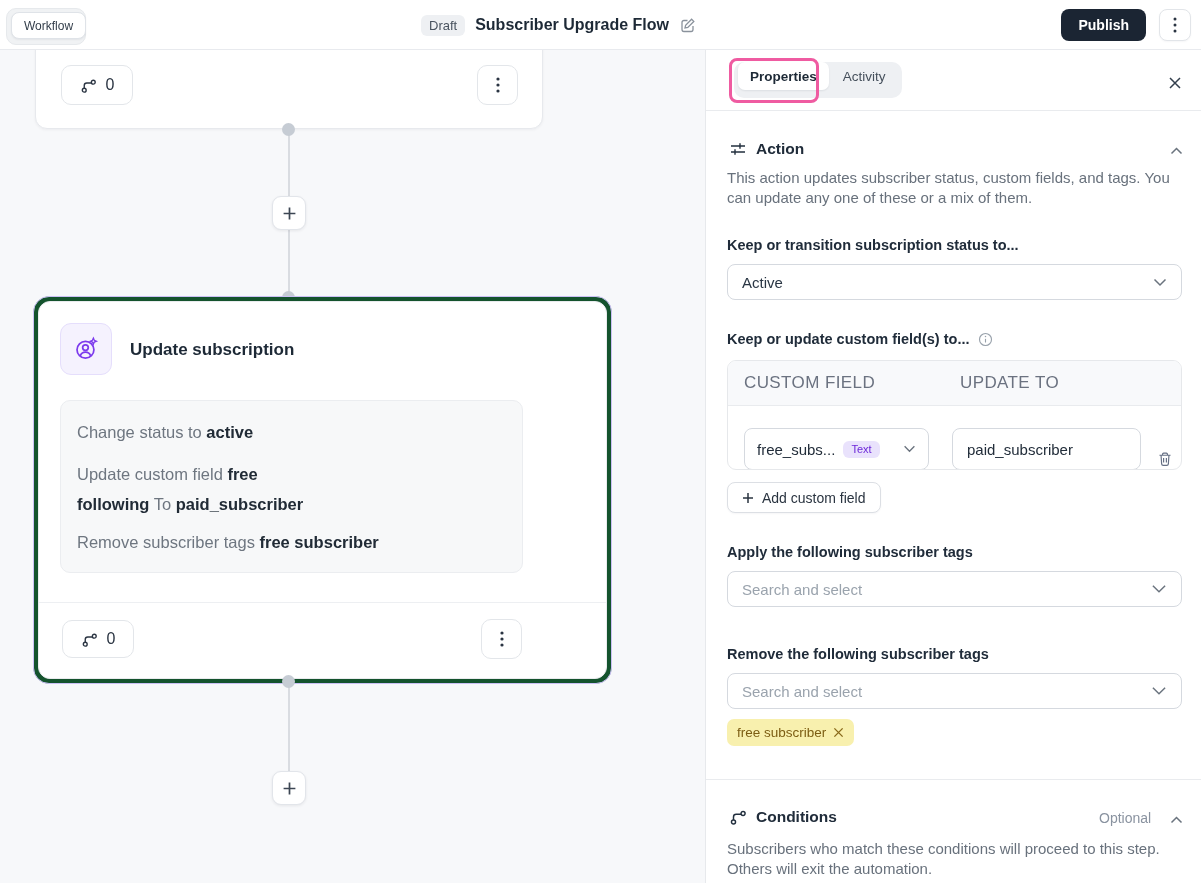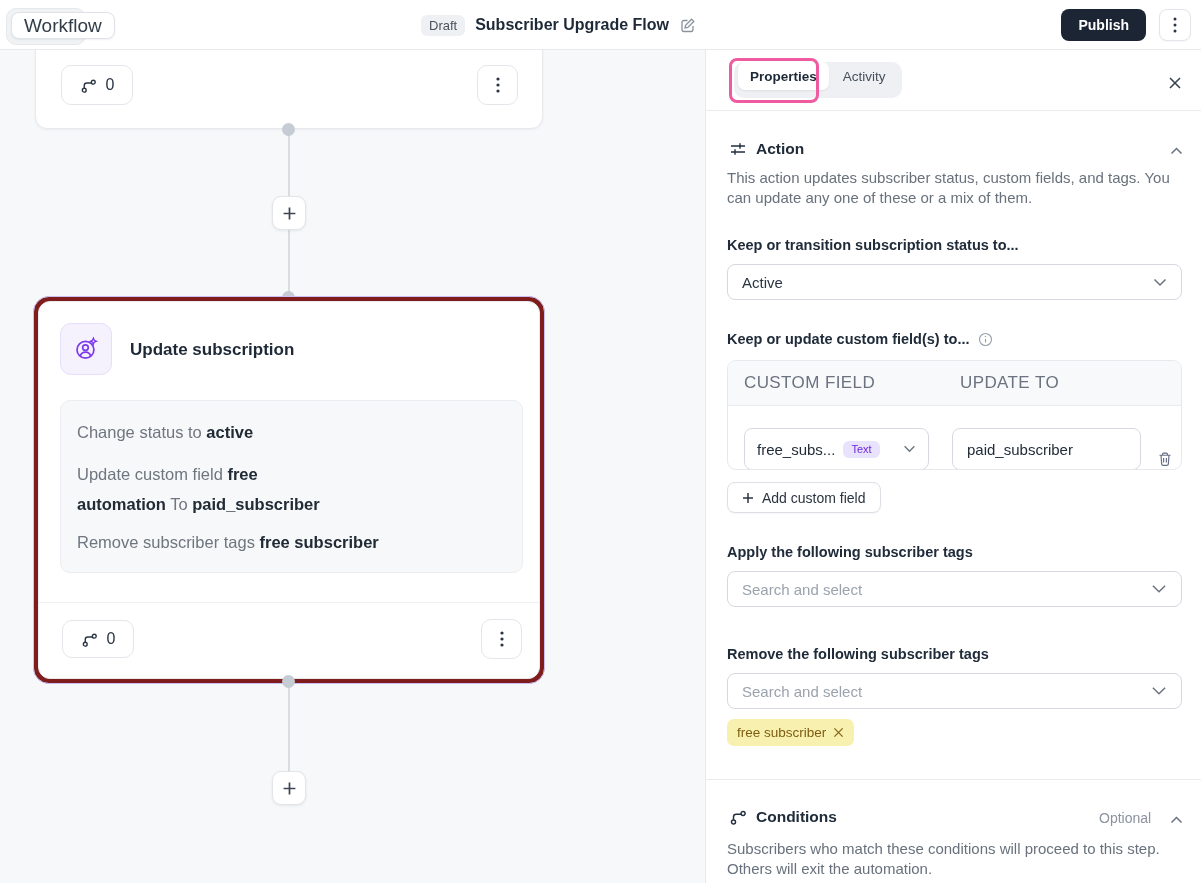--- a/index.html
+++ b/index.html
@@ -5,21 +5,21 @@
   * { margin:0; padding:0; box-sizing:border-box; }
   html,body { width:1201px; height:883px; overflow:hidden; background:#fff;
     font-family:"Liberation Sans", sans-serif; color:#1f2a37; }
 
   
   .topbar { position:absolute; left:0; top:0; width:1201px; height:50px; background:#fff;
     border-bottom:1px solid #e8eaee; z-index:30; }
   .wf-plate { position:absolute; left:6px; top:8px; width:80px; height:37px; background:#f0f2f4;
     border:1px solid #e6e9ec; border-radius:10px; }
   .wf-btn { position:absolute; left:11px; top:12px; height:27px; padding:0 12px; background:#fff;
-    border:1px solid #dfe3e8; border-radius:8px; font-size:19px; color:#323d4a; display:inline-flex;
+    border:1px solid #dfe3e8; border-radius:8px; font-size:12px; color:#323d4a; display:inline-flex;
     align-items:center; box-shadow:0 1px 2px rgba(16,24,40,.06); cursor:pointer; }
   .title-group { position:absolute; left:421px; top:0; height:50px; display:flex; align-items:center; gap:10px; }
   .draft-badge { background:#eef0f3; border-radius:6px; padding:3px 8px; font-size:13px; color:#49535f; }
   .flow-title { font-size:16px; font-weight:600; color:#1d2936; }
   .tb-right { position:absolute; right:10px; top:9px; display:flex; gap:13px; align-items:center; }
   .publish-btn { height:32px; padding:4px 17px; background:#1b2533; color:#fff; border:none;
     border-radius:8px; font-size:14px; font-weight:600; font-family:inherit; cursor:pointer; }
   .icon-sq-btn { width:32px; height:32px; background:#fff; border:1px solid #e2e5e9; border-radius:8px;
     display:inline-flex; align-items:center; justify-content:center; cursor:pointer;
     box-shadow:0 1px 2px rgba(16,24,40,.04); }
@@ -33,22 +33,22 @@
   .count { font-size:16px; color:#2a3442; }
   .kebab-btn { position:absolute; width:41px; height:40px; background:#fff; border:1px solid #e3e6ea;
     border-radius:10px; display:inline-flex; align-items:center; justify-content:center; cursor:pointer; }
 
   .connector-line { position:absolute; width:2px; background:#d9dce1; }
   .connector-dot { position:absolute; width:13px; height:13px; border-radius:50%; background:#c6ccd4; }
   .plus-btn { position:absolute; width:34px; height:34px; background:#fff; border:1px solid #e2e5ea;
     border-radius:9px; box-shadow:0 1px 3px rgba(20,28,40,.08); display:inline-flex; align-items:center;
     justify-content:center; cursor:pointer; }
 
-  .node-selected { position:absolute; left:33px; top:246px; width:512px; height:388px;
-    background:#7f1d1d; border:1px solid #cbc0f5; border-radius:16px; padding:4px; }
+  .node-selected { position:absolute; left:33px; top:246px; width:579px; height:388px;
+    background:#14532d; border:1px solid #cbc0f5; border-radius:16px; padding:4px; }
   .node-inner { position:relative; width:100%; height:100%; background:#fff; border:1px solid #e9ebee;
     border-radius:12px; }
   .node-icon-wrap { position:absolute; left:21px; top:21px; width:52px; height:52px; background:#f5f2fe;
     border:1px solid #e5defc; border-radius:11px; display:flex; align-items:center; justify-content:center; }
   .node-title { position:absolute; left:91px; top:38px; font-size:17px; font-weight:600; color:#1d2936; }
   .summary-box { position:absolute; left:21px; top:98px; width:463px; height:173px; background:#f7f8f9;
     border:1px solid #ebedf0; border-radius:10px; padding:16px 16px; font-size:16.5px; color:#6e7680;
     line-height:30px; }
   .summary-box b { color:#212b36; font-weight:700; }
   .sum-gap1 { margin-bottom:12px; }
@@ -154,21 +154,21 @@
           <circle cx="11.5" cy="10.7" r="2.6"></circle>
           <path d="M6.7 18.5 a5 5 0 0 1 9.6 0"></path>
           <path d="M18.8 1.9 l.85 2 2 .85 -2 .85 -.85 2 -.85 -2 -2 -.85 2 -.85 z" fill="#f5f2fe" stroke-width="1.2"></path>
         </svg>
       </div>
       <div class="node-title">Update subscription</div>
 
       <div class="summary-box">
         <div class="sum-gap1"><span>Change status to</span> <b>active</b></div>
         <div><span>Update custom field</span> <b>free</b></div>
-        <div class="sum-gap2"><b>automation</b> <span>To</span> <b>paid_subscriber</b></div>
+        <div class="sum-gap2"><b>following</b> <span>To</span> <b>paid_subscriber</b></div>
         <div><span>Remove subscriber tags</span> <b>free subscriber</b></div>
       </div>
 
       <div class="node-divider"></div>
 
       <div class="pill-btn" style="left:23px; top:318px; width:72px; height:38px;">
         <span style="display:flex;">
           <svg width="17" height="17" viewBox="0 0 16 16" fill="none" stroke="#2a3442" stroke-width="1.3">
             <circle cx="4" cy="12.4" r="1.8"></circle>
               <circle cx="12.5" cy="4.9" r="1.8"></circle>

